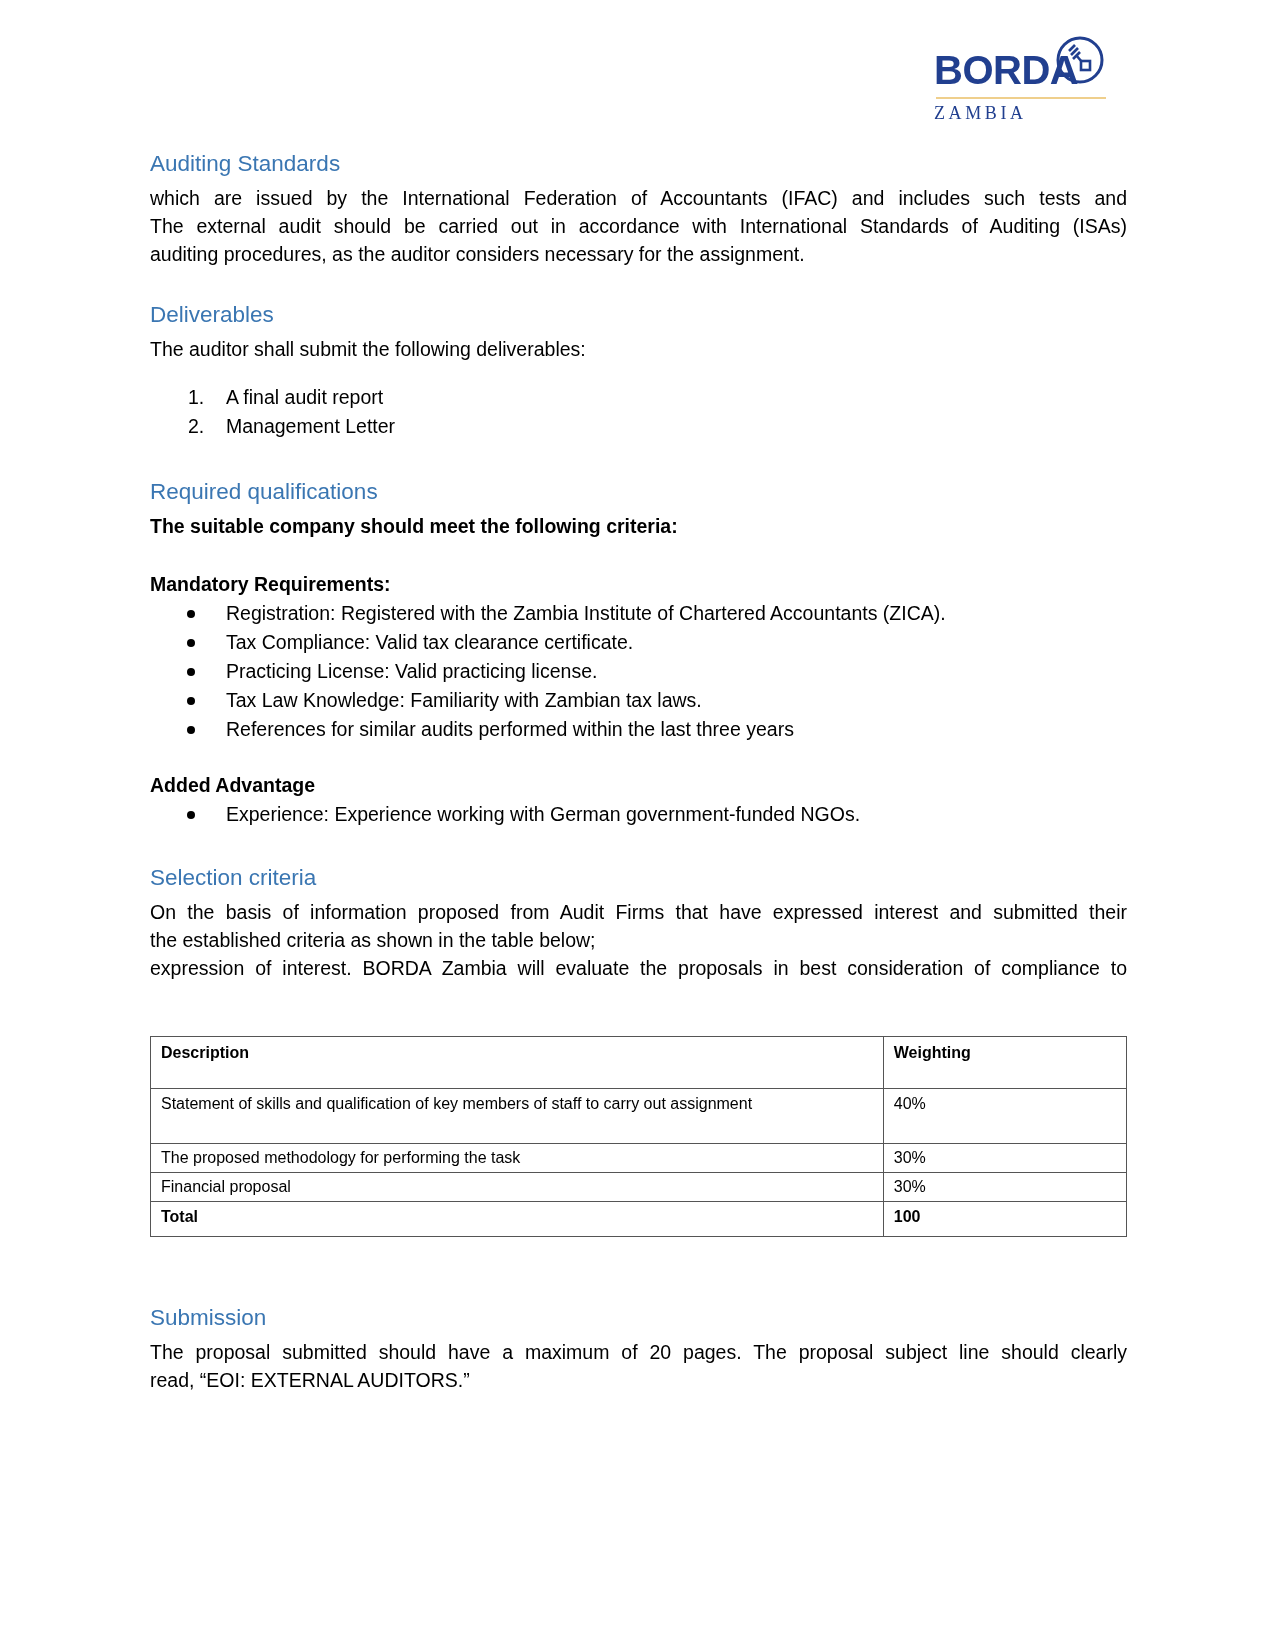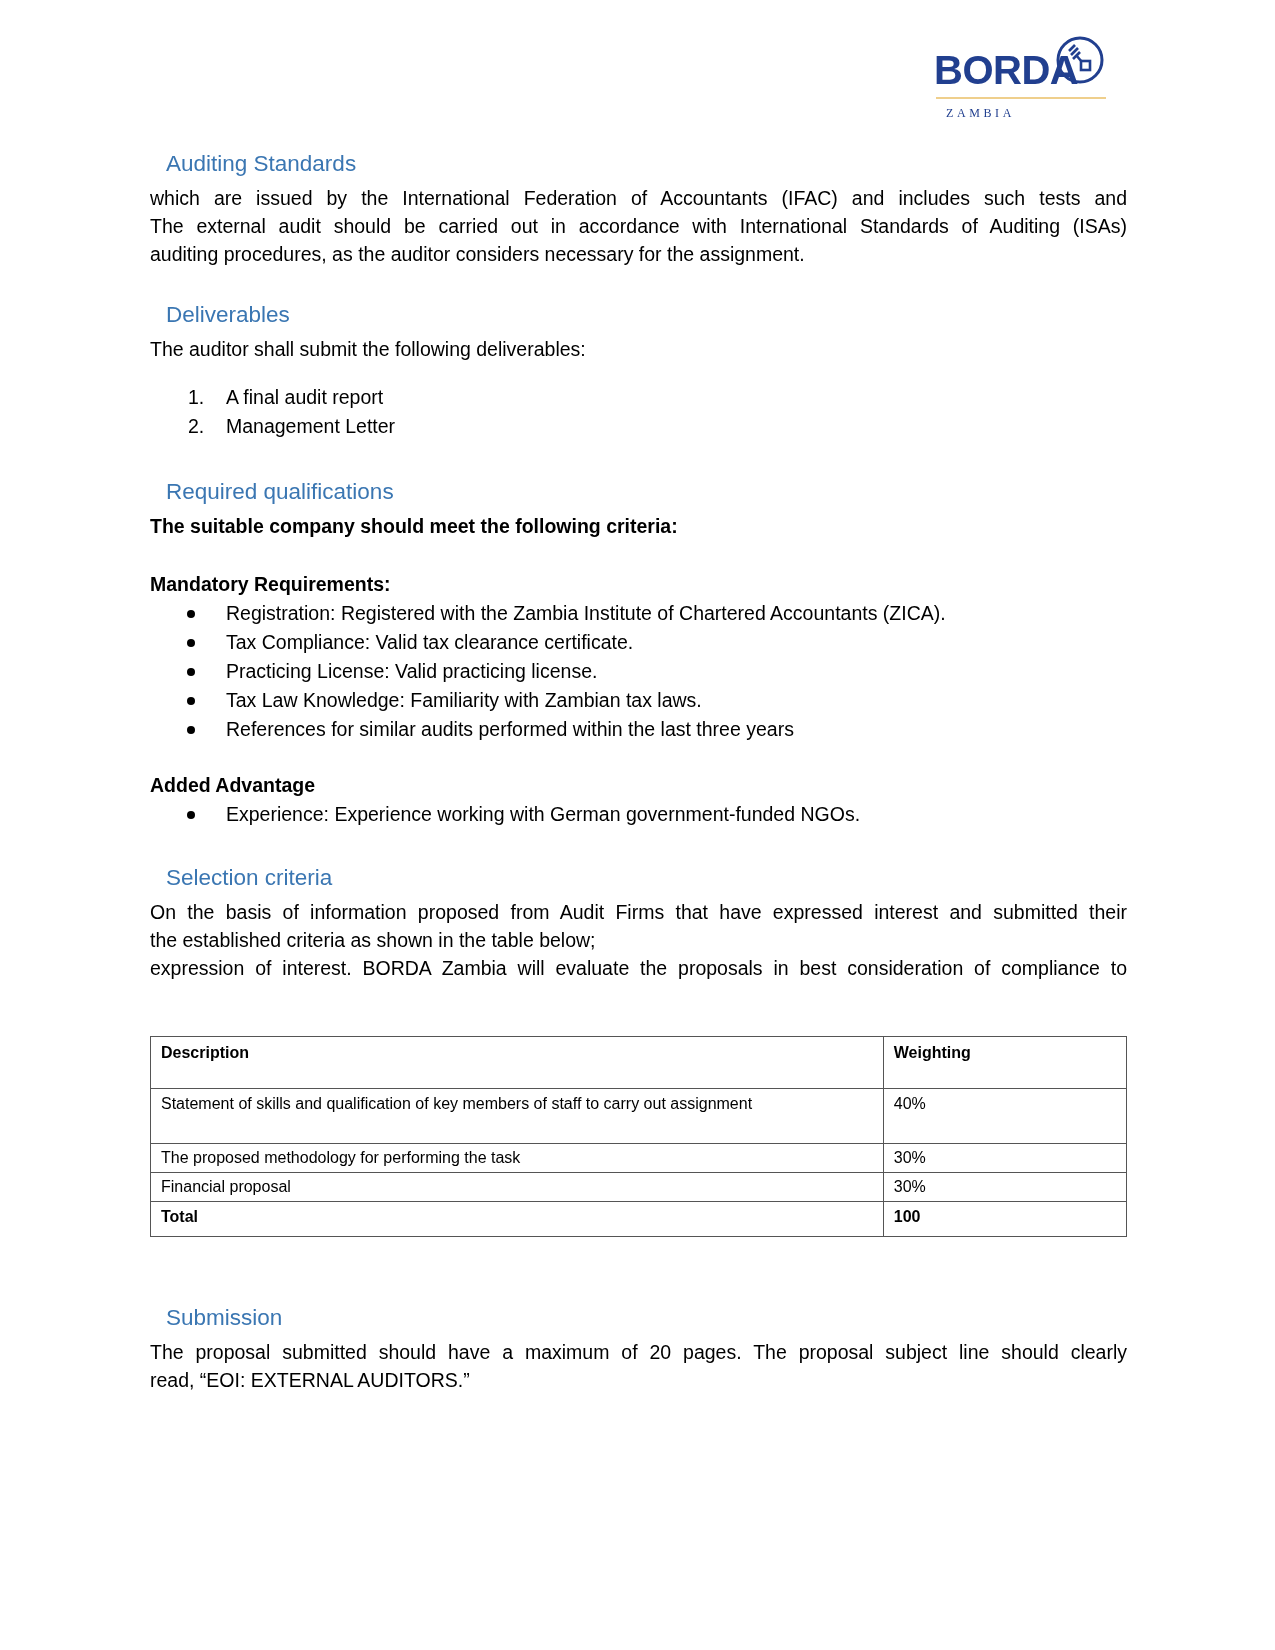--- a/index.html
+++ b/index.html
@@ -6,26 +6,26 @@
   body { width: 1275px; height: 1650px; position: relative; overflow: hidden;
          font-family: "Liberation Sans", "DejaVu Sans", sans-serif; color: #000; }
   .page { position: absolute; left: 0; top: 0; width: 1275px; height: 1650px; }
 
   
   .logo { position: absolute; left: 934px; top: 30px; width: 175px; height: 95px; }
   .logo-word { position: absolute; left: 0; top: 22px; font-family: "Liberation Sans", sans-serif;
                font-weight: bold; font-size: 40px; letter-spacing: -0.5px; color: #213f8f; line-height: 36px; }
   .logo-mark { position: absolute; left: 121px; top: 5px; width: 50px; height: 50px; }
   .logo-rule { position: absolute; left: 2px; top: 67px; width: 170px; height: 2px; background: #efcf8c; }
-  .logo-sub { position: absolute; left: 12px; top: 76px; font-family: "Liberation Serif", serif;
-              font-size: 12px; letter-spacing: 3.6px; color: #213f8f; line-height: 14px; }
+  .logo-sub { position: absolute; left: 0; top: 76px; font-family: "Liberation Serif", serif;
+              font-size: 18px; letter-spacing: 3.6px; color: #213f8f; line-height: 14px; }
 
   
   .content { position: absolute; left: 150px; width: 977px; }
-  .h1 { position: absolute; left: 16px; font-size: 22.5px; color: #3a76b2; line-height: 28px; white-space: nowrap; }
+  .h1 { position: absolute; left: 0; font-size: 22.5px; color: #3a76b2; line-height: 28px; white-space: nowrap; }
   .p { position: absolute; left: 0; width: 977px; font-size: 19.5px; line-height: 28px; }
   .jline { display: block; text-align: justify; text-align-last: justify; white-space: nowrap; }
   .jline.last { text-align-last: left; }
   .bold { font-weight: bold; }
   .li { position: absolute; left: 0; font-size: 19.5px; line-height: 28px; white-space: nowrap; }
   .li .marker { position: absolute; left: 38px; }
   .li .bullet { position: absolute; left: 37px; top: 11px; width: 8px; height: 8px; border-radius: 50%; background: #000; }
   .li .txt { position: absolute; left: 76px; }
 
   

